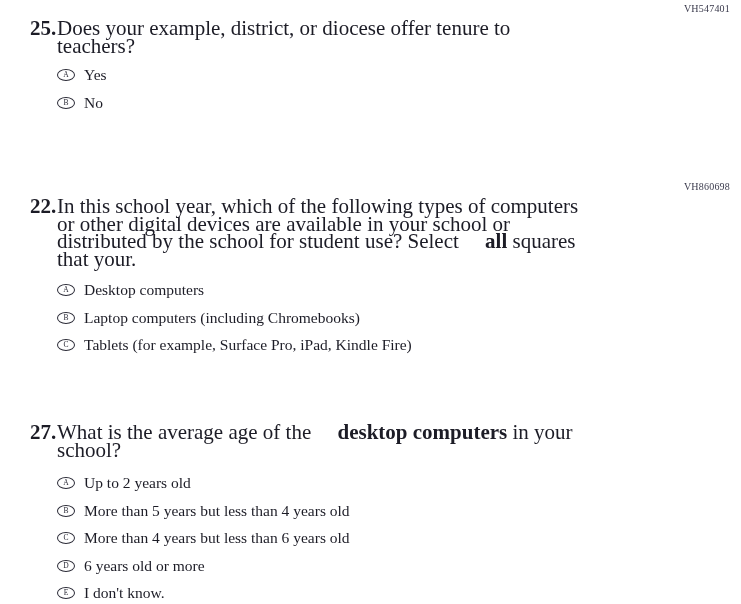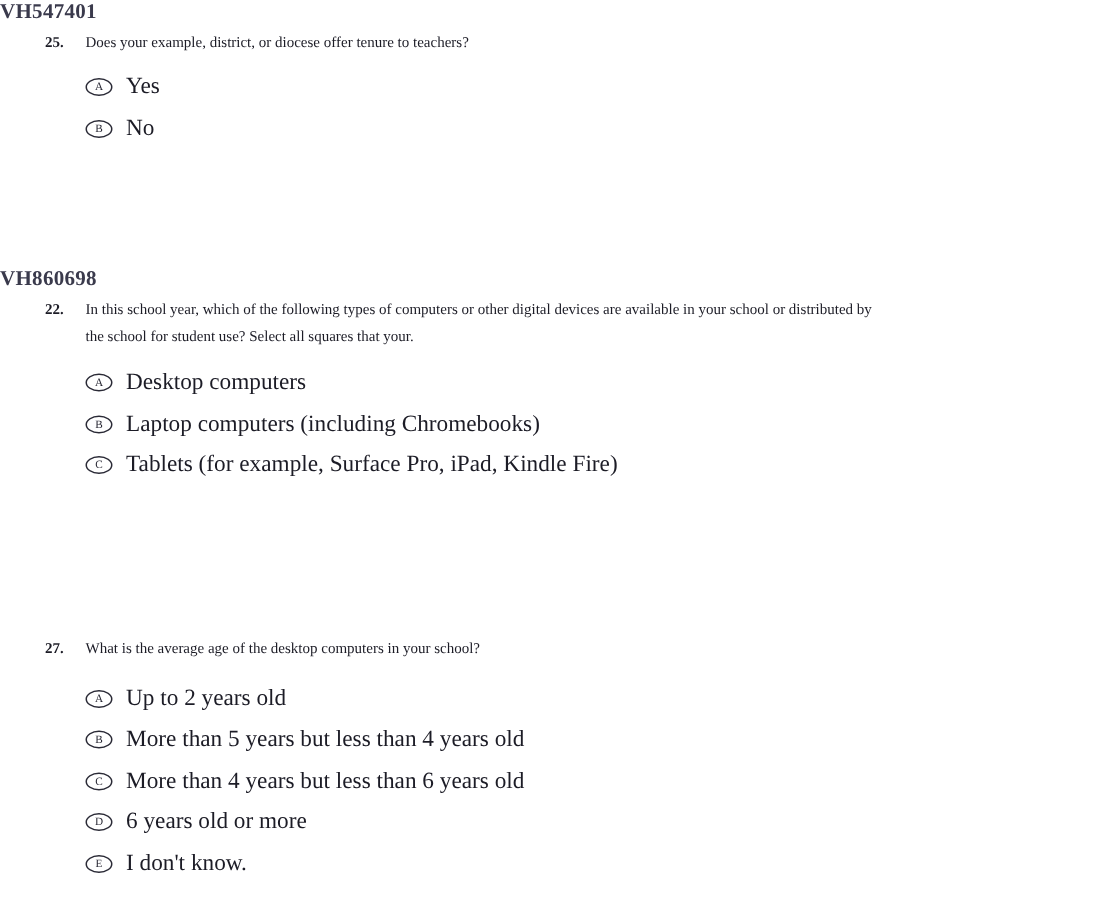--- a/index.html
+++ b/index.html
@@ -11,42 +11,42 @@
     font-family: "Liberation Serif", "DejaVu Serif", serif;
     color: #1c1c26;
     overflow: hidden;
   }
   .section { position: absolute; left: 0; width: 741px; }
   #section-q25 { top: 0; }
   #section-q26 { top: 178px; }
   #section-q27 { top: 418px; }
 
   .item-code {
-    text-align: left;
+    text-align: right;
     padding: 3px 11px 0 0;
-    font-size: 14px;
-    font-weight: bold;
+    font-size: 10px;
+    font-weight: normal;
     color: #3a3a4c;
     letter-spacing: 0.2px;
     height: 11px;
     line-height: 11px;
   }
   .q-row {
     display: flex;
     margin: 6px 0 0 30px;
-    font-size: 10px;
+    font-size: 21px;
     line-height: 17.5px;
   }
   .q-num {
     font-weight: bold;
     width: 27px;
     flex: none;
   }
   .q-text { width: 525px; }
-  .q-text b { font-weight: normal; }
+  .q-text b { font-weight: bold; margin-left: 21px; }
 
   .opts { margin-left: 57px; }
   .opt {
     display: flex;
     align-items: center;
     font-size: 15.5px;
     line-height: 18px;
     height: 18px;
   }
   .opt-first-2  { margin-top: 11px; }

